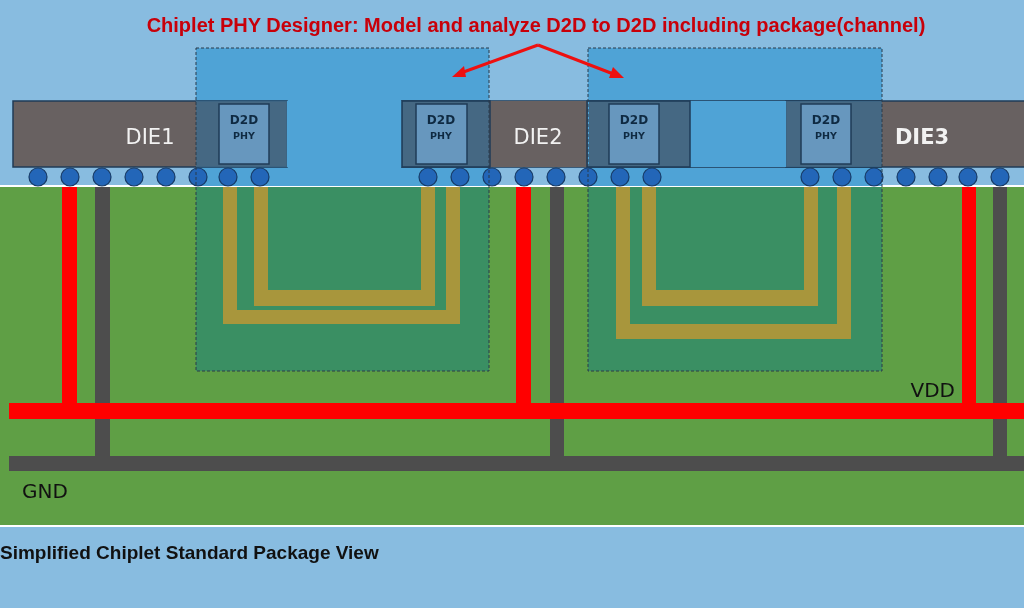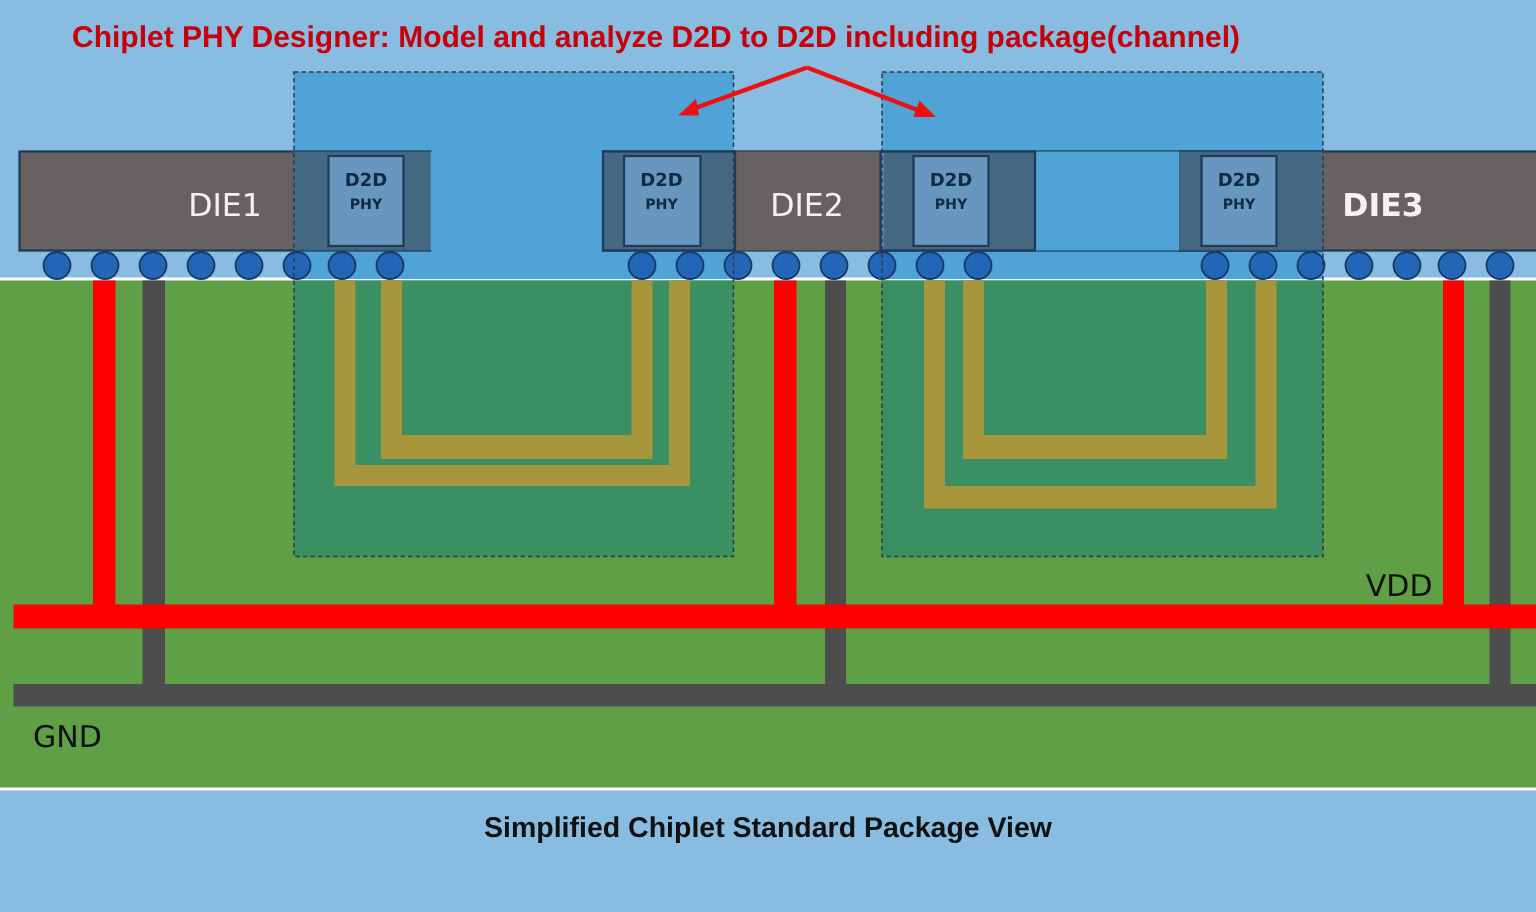--- a/index.html
+++ b/index.html
@@ -1,19 +1,19 @@
 <!DOCTYPE html>
 <html><head>
 <meta charset="utf-8">
 <style>
   html,body{margin:0;padding:0;}
   body{width:1024px;height:608px;overflow:hidden;background:#88bce0;position:relative;font-family:"Liberation Sans",sans-serif;}
   #diagram{position:absolute;left:0;top:0;}
-  .title{position:absolute;left:0;width:1024px;top:14px;font-weight:bold;font-size:20px;color:#c8000a;padding-left:48px;box-sizing:border-box;}
-  .caption{position:absolute;left:0;width:1024px;top:542px;text-align:center;font-weight:bold;font-size:19px;color:#111;}
+  .title{position:absolute;left:0;width:1024px;top:14px;text-align:center;font-weight:bold;font-size:20px;color:#c8000a;padding-left:48px;box-sizing:border-box;}
+  .caption{position:absolute;left:0;width:1024px;top:542px;text-align:left;font-weight:bold;font-size:19px;color:#111;}
 </style>
 </head>
 <body>
 
 <svg id="diagram" width="1024" height="608" viewBox="0 0 1024 608">
 
   <rect x="0" y="186" width="1024" height="340" fill="#5f9f45"></rect>
   <line x1="0" y1="186" x2="1024" y2="186" stroke="#ffffff" stroke-width="2"></line>
   <line x1="0" y1="526" x2="1024" y2="526" stroke="#ffffff" stroke-width="2"></line>
 

